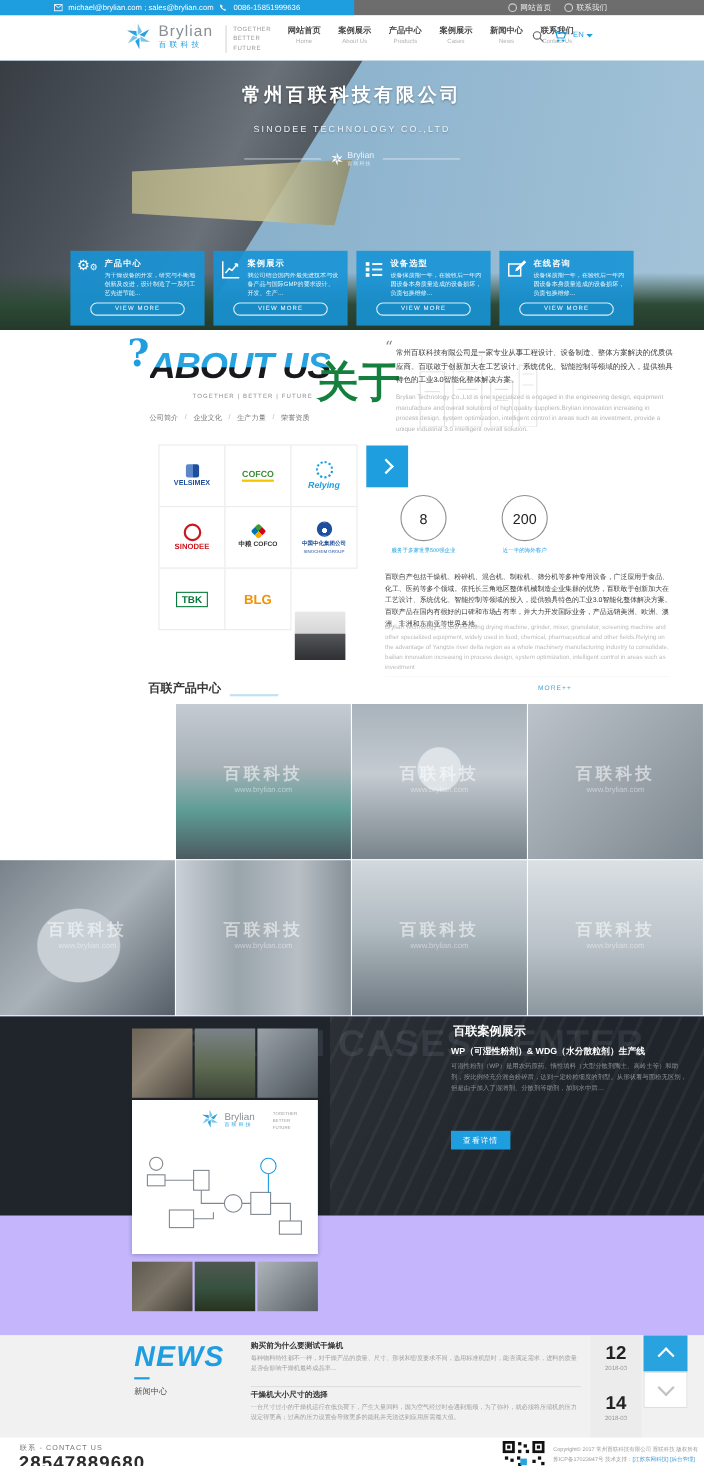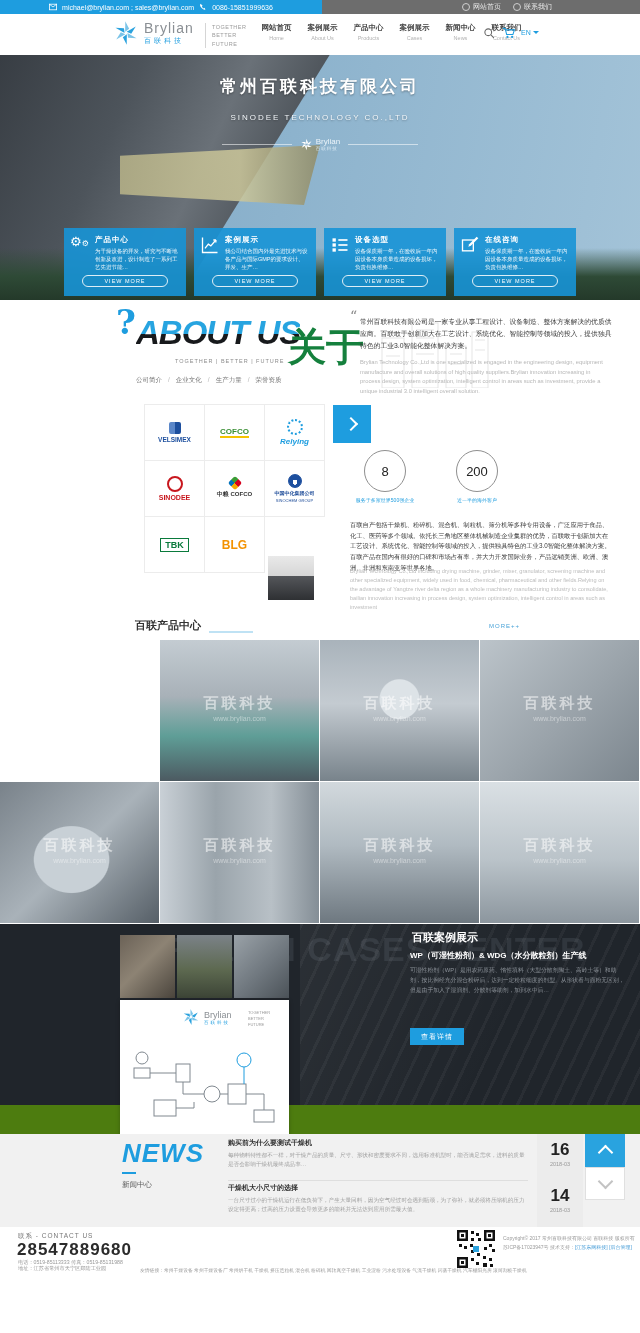--- a/index.html
+++ b/index.html
@@ -145,21 +145,21 @@
 .t1{left:0;top:0;background:linear-gradient(100deg,#8d98a1 0%,#b7c0c7 30%,#6f7a83 62%,#4cririon 0),linear-gradient(100deg,#8d98a1 0%,#b7c0c7 30%,#6f7a83 62%,#4d5860 100%);}
 .t2{left:160px;top:0;background:linear-gradient(180deg,#c4ccd2 0%,#a8b1b8 40%,#5f9e97 68%,#4c5a61 100%);}
 .t3{left:320px;top:0;background:radial-gradient(circle at 50% 42%,#dde3e7 0 17%,rgba(0,0,0,0) 18%),linear-gradient(180deg,#a9b3bb 0%,#c4cbd1 45%,#78838b 100%);}
 .t4{left:480px;top:0;background:linear-gradient(135deg,#bcc4ca 0%,#9aa3aa 55%,#7c868e 100%);}
 .t5{left:0;top:142px;background:radial-gradient(ellipse at 45% 55%,#c8d0d6 0 30%,rgba(0,0,0,0) 31%),linear-gradient(135deg,#79828a 0%,#a9b2b9 50%,#565f67 100%);}
 .t6{left:160px;top:142px;background:linear-gradient(90deg,#c9d0d6 0%,#9aa4ab 35%,#b8c0c6 70%,#848e96 100%);}
 .t7{left:320px;top:142px;background:linear-gradient(180deg,#d2d9dd 0%,#b0bac1 45%,#6e7880 100%);}
 .t8{left:480px;top:142px;background:linear-gradient(180deg,#dae0e4 0%,#bac3c9 55%,#8c969e 100%);}
 
 
-.cases{position:relative;height:210px;background:#4d7c0f;}
+.cases{position:relative;height:290px;background:#c4b5fd;}
 .cases-dark{position:absolute;left:0;top:0;width:640px;height:181px;background:#20252b;overflow:hidden;}
 .cases-sheen{position:absolute;left:300px;top:0;width:340px;height:181px;
   background:repeating-linear-gradient(115deg,rgba(255,255,255,.045) 0 3px,rgba(255,255,255,0) 3px 16px),
   linear-gradient(115deg,rgba(255,255,255,.05),rgba(255,255,255,0) 60%);}
 .cases-wm{position:absolute;left:140px;top:6px;font-size:34px;font-weight:bold;color:#30363d;
   letter-spacing:1px;white-space:nowrap;}
 .cases-title{position:absolute;left:412px;top:6px;font-size:11px;font-weight:bold;color:#fff;}
 .case-thumbs{position:absolute;left:120px;top:11px;display:flex;gap:2px;}
 .cthumb{width:55px;height:63px;cursor:pointer;}
 .c1{background:linear-gradient(135deg,#6b6257 0%,#8d8374 45%,#4a443c 100%);}
@@ -595,21 +595,21 @@
         <div class="nitem-ex">每种物料特性都不一样，对干燥产品的质量、尺寸、形状和密度要求不同，选用标准机型时，能否满足需求，进料的质量是否会影响干燥机最终成品率…</div>
       </div>
       <div class="news-divider"></div>
       <div class="nitem n2">
         <div class="nitem-title">干燥机大小尺寸的选择</div>
         <div class="nitem-ex">一台尺寸过小的干燥机运行在低负荷下，产生大量回料，因为空气经过时会遇到瓶颈，为了弥补，就必须将压缩机的压力设定得更高；过高的压力设置会导致更多的能耗并无法达到应用所需最大值。</div>
       </div>
     </div>
     <div class="ndates">
       <div class="ndate nd1">
-        <div class="nd-day">16</div>
+        <div class="nd-day">12</div>
         <div class="nd-mon">2018-03</div>
       </div>
       <div class="ndate nd2">
         <div class="nd-day">14</div>
         <div class="nd-mon">2018-03</div>
       </div>
     </div>
     <div class="narrows">
       <div class="nbtn nbtn-up">
           <span class="chev-up"></span>

